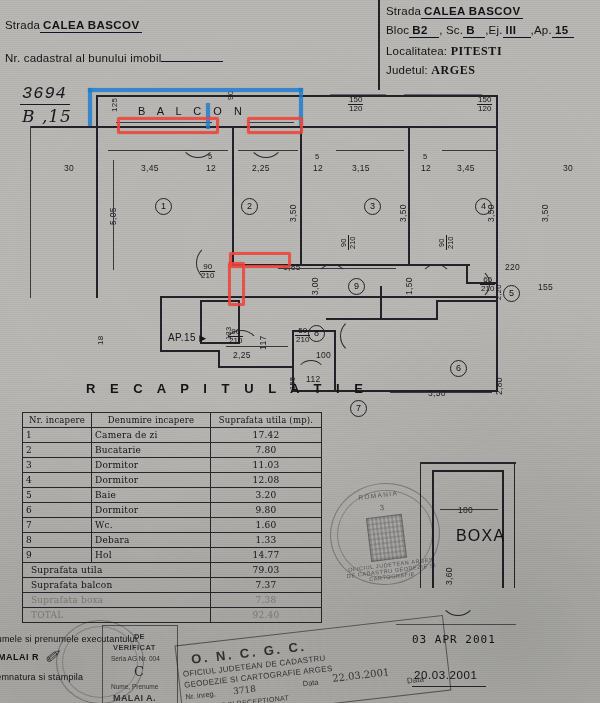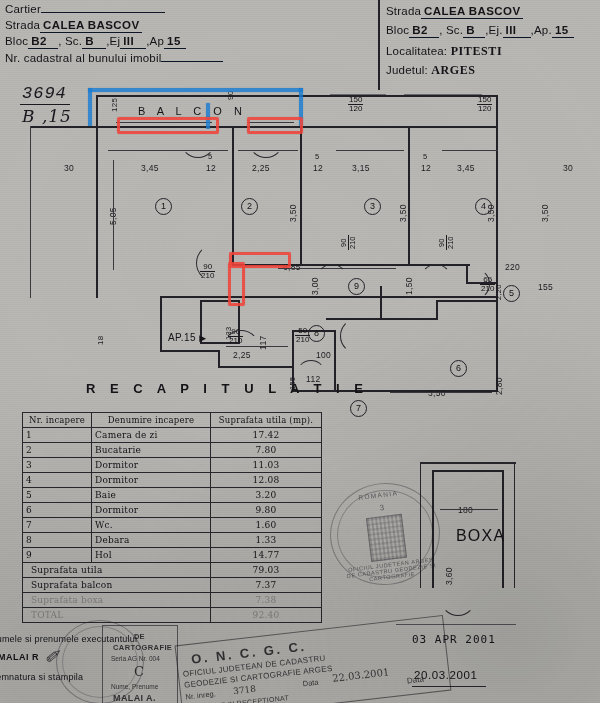--- a/index.html
+++ b/index.html
@@ -77,28 +77,22 @@
     border:1px solid rgba(30,30,40,.4);}
   .sig{position:absolute;font-family:"DejaVu Serif", serif;font-style:italic;
        color:#1a1a22;opacity:.8;}
   .bottomtxt{position:absolute;font-size:9px;letter-spacing:.2px;}
 </style>
 </head>
 <body>
 
 <div id="page">
 
-  <div class="txt hdr" style="left:5px;top:4px;">
-    <span class="lbl">Cartier</span><span class="ul" style="min-width:118px;"></span>
-  </div>
   <div class="txt hdr" style="left:5px;top:20px;">
     <span class="lbl">Strada</span><span class="ul">CALEA  BASCOV</span>
-  </div>
-  <div class="txt hdr" style="left:5px;top:36px;">
-    <span class="lbl">Bloc</span><span class="ul" style="min-width:24px;">B2</span><span class="lbl">, Sc.</span><span class="ul" style="min-width:18px;">B</span><span class="lbl">,Ej</span><span class="ul" style="min-width:20px;">III</span><span class="lbl">,Ap</span><span class="ul" style="min-width:16px;">15</span>
   </div>
   <div class="txt hdr" style="left:5px;top:53px;">
     <span class="lbl">Nr. cadastral al bunului imobil</span><span class="ul" style="min-width:56px;"></span>
   </div>
 
   <div class="wall" style="left:378px;top:0;width:1.6px;height:90px;"></div>
   <div class="txt hdr" style="left:386px;top:6px;">
     <span class="lbl">Strada</span><span class="ul">CALEA  BASCOV</span>
   </div>
   <div class="txt hdr" style="left:386px;top:25px;">
@@ -383,21 +377,21 @@
     <div style="position:absolute;left:4px;top:47px;font-size:7.5px;">Nr. inreg.</div>
     <div style="position:absolute;left:52px;top:46px;font-size:9px;font-family:'DejaVu Serif',serif;">3718</div>
     <div style="position:absolute;left:122px;top:47px;font-size:7.5px;">Data</div>
     <div style="position:absolute;left:152px;top:44px;font-size:10px;font-family:'DejaVu Serif',serif;">22.03.2001</div>
     <div style="position:absolute;left:4px;top:60px;font-size:7px;letter-spacing:.3px;">VERIFICAT SI RECEPTIONAT</div>
     <div style="position:absolute;left:226px;top:56px;font-size:8px;">Data</div>
   </div>
 
   <div class="stamp" id="authbox" style="left:102px;top:625px;">
     <div style="position:absolute;left:31px;top:6px;font-size:7.5px;font-weight:bold;">DE</div>
-    <div style="position:absolute;left:10px;top:17px;font-size:7.5px;font-weight:bold;letter-spacing:.4px;">CARTOGRAFIE</div>
+    <div style="position:absolute;left:10px;top:17px;font-size:7.5px;font-weight:bold;letter-spacing:.4px;">VERIFICAT</div>
     <div style="position:absolute;left:8px;top:29px;font-size:6.5px;">Seria AG Nr. 004</div>
     <div style="position:absolute;left:31px;top:38px;font-size:13px;font-family:'DejaVu Serif',serif;">C</div>
     <div style="position:absolute;left:8px;top:57px;font-size:6.5px;">Nume, Prenume</div>
     <div style="position:absolute;left:10px;top:67px;font-size:9px;font-weight:bold;letter-spacing:.4px;">MALAI  A.</div>
   </div>
 
   <div class="stamp" id="seal-left" style="left:56px;top:620px;"></div>
 
   <div class="bottomtxt" style="left:-10px;top:634px;">Numele si prenumele executantului</div>
   <div class="bottomtxt" style="left:-2px;top:652px;font-weight:bold;letter-spacing:.5px;">MALAI R</div>

